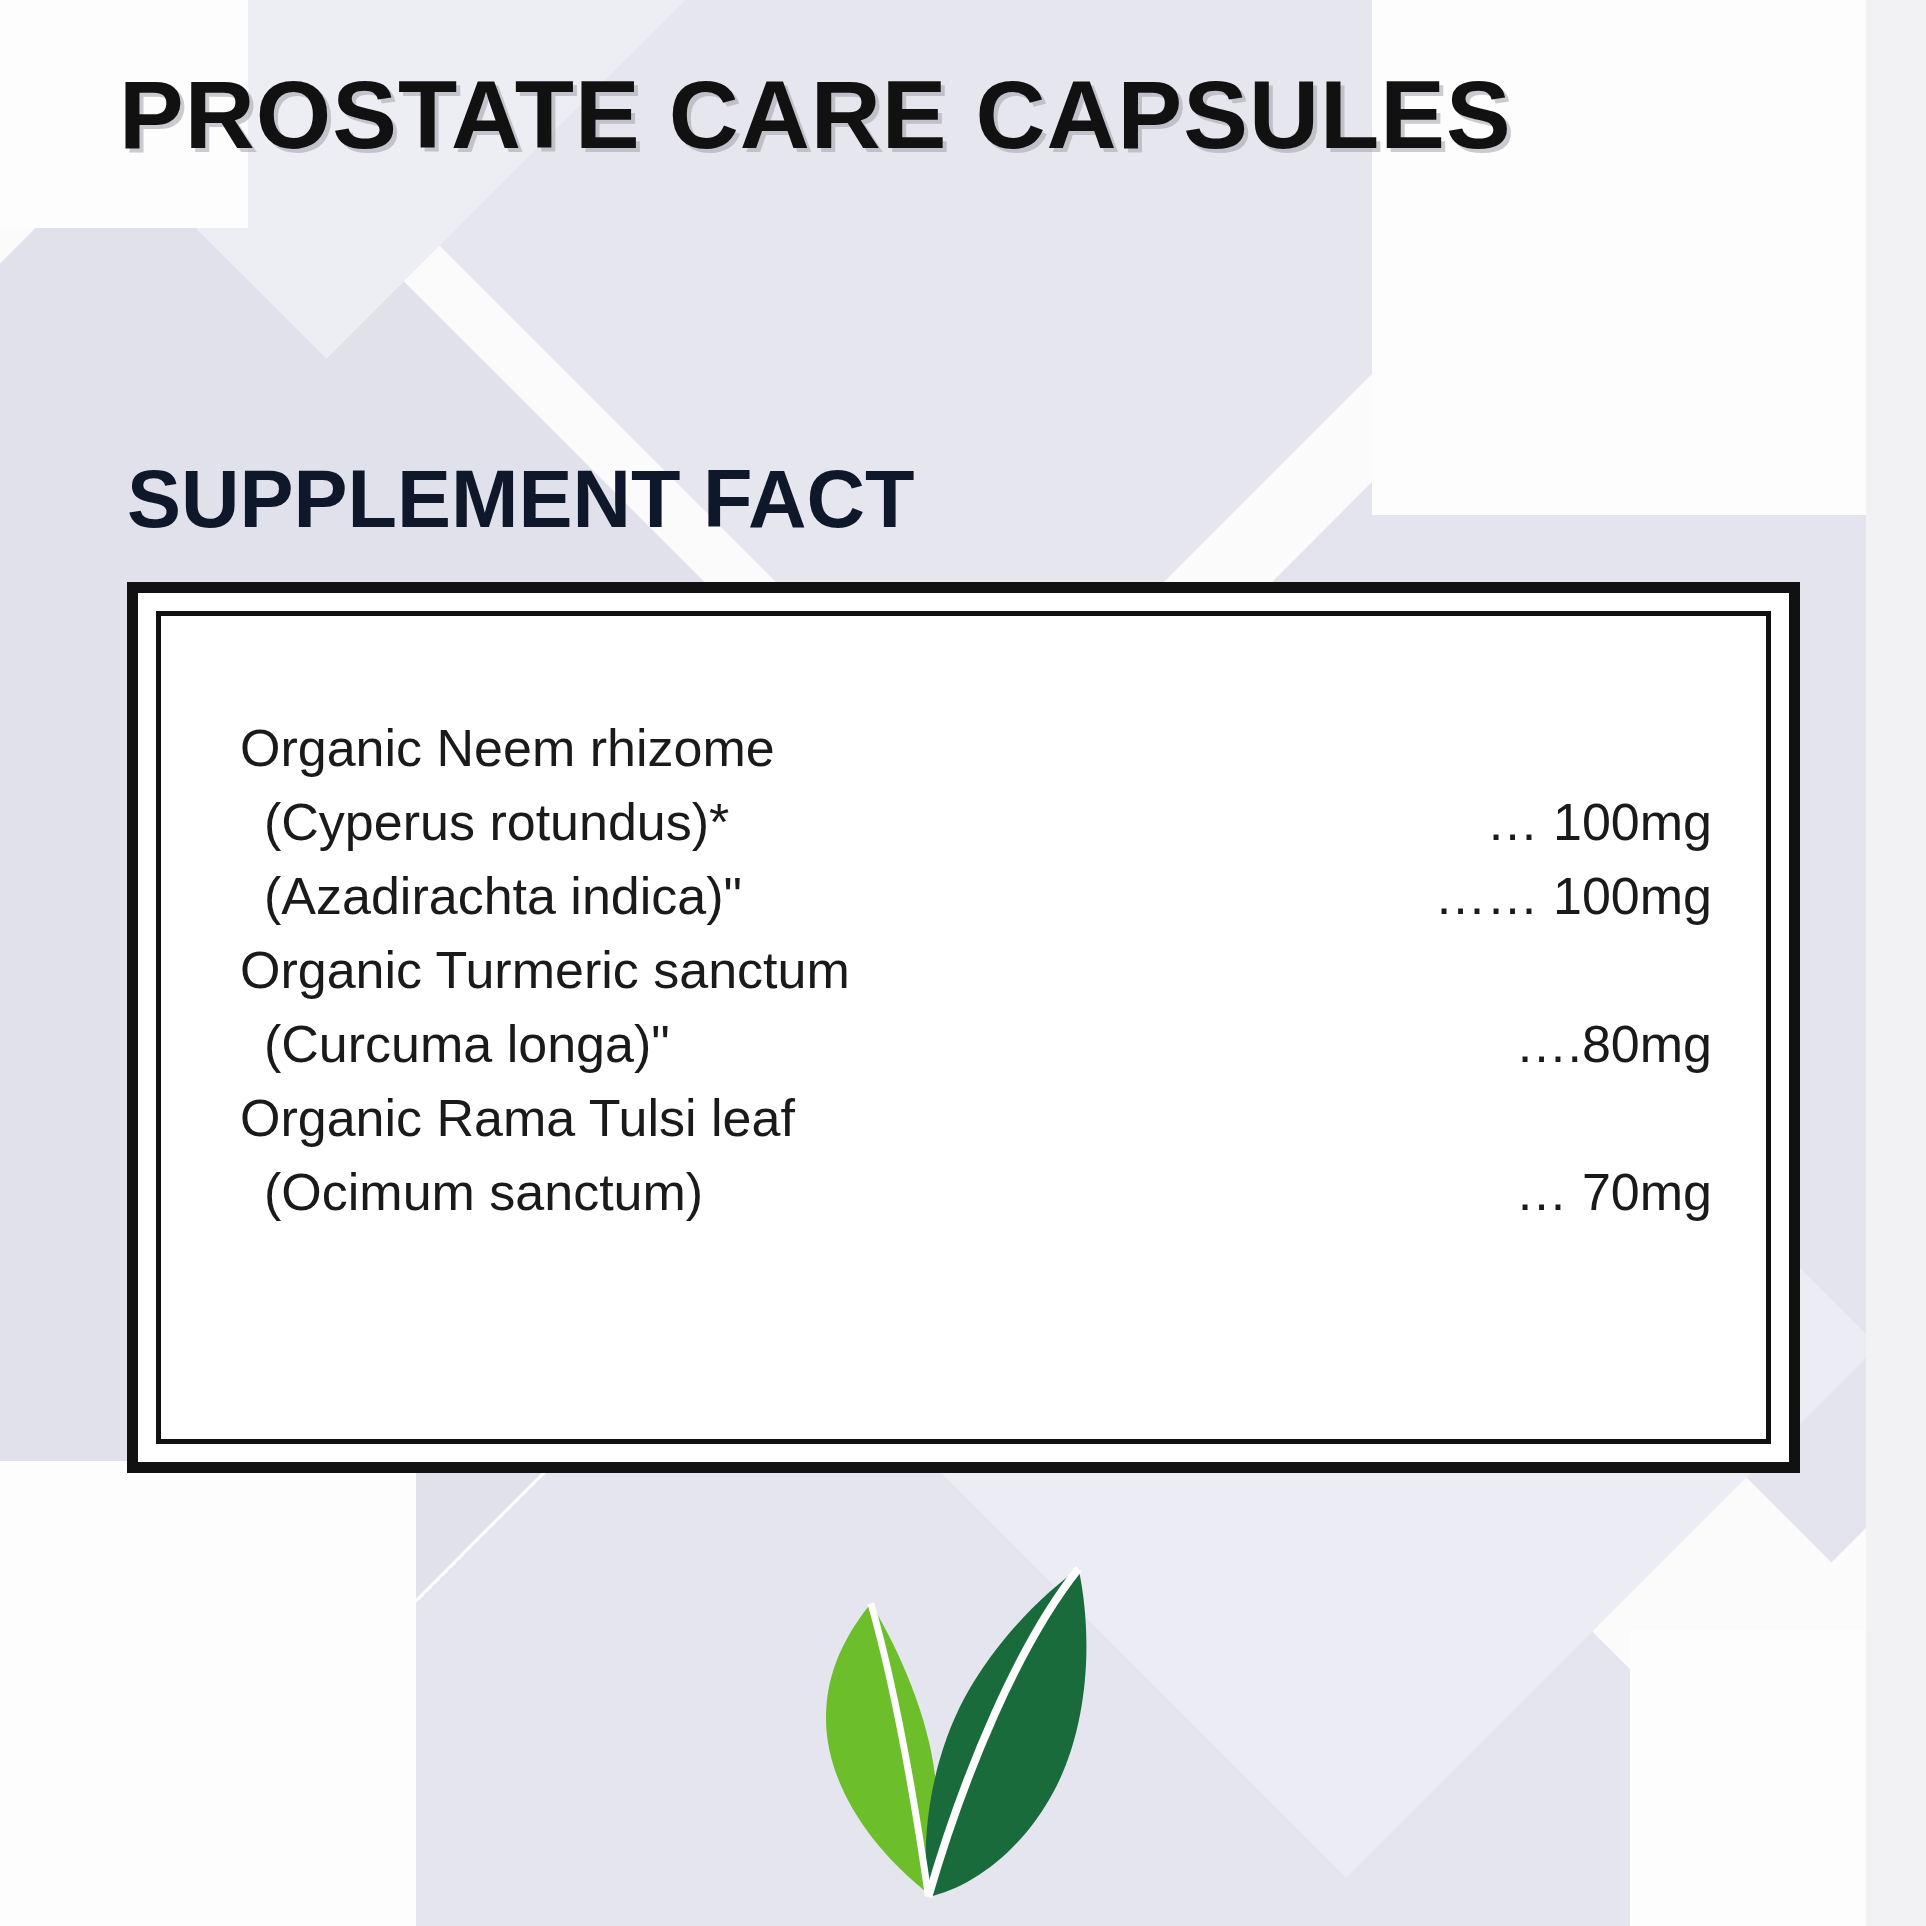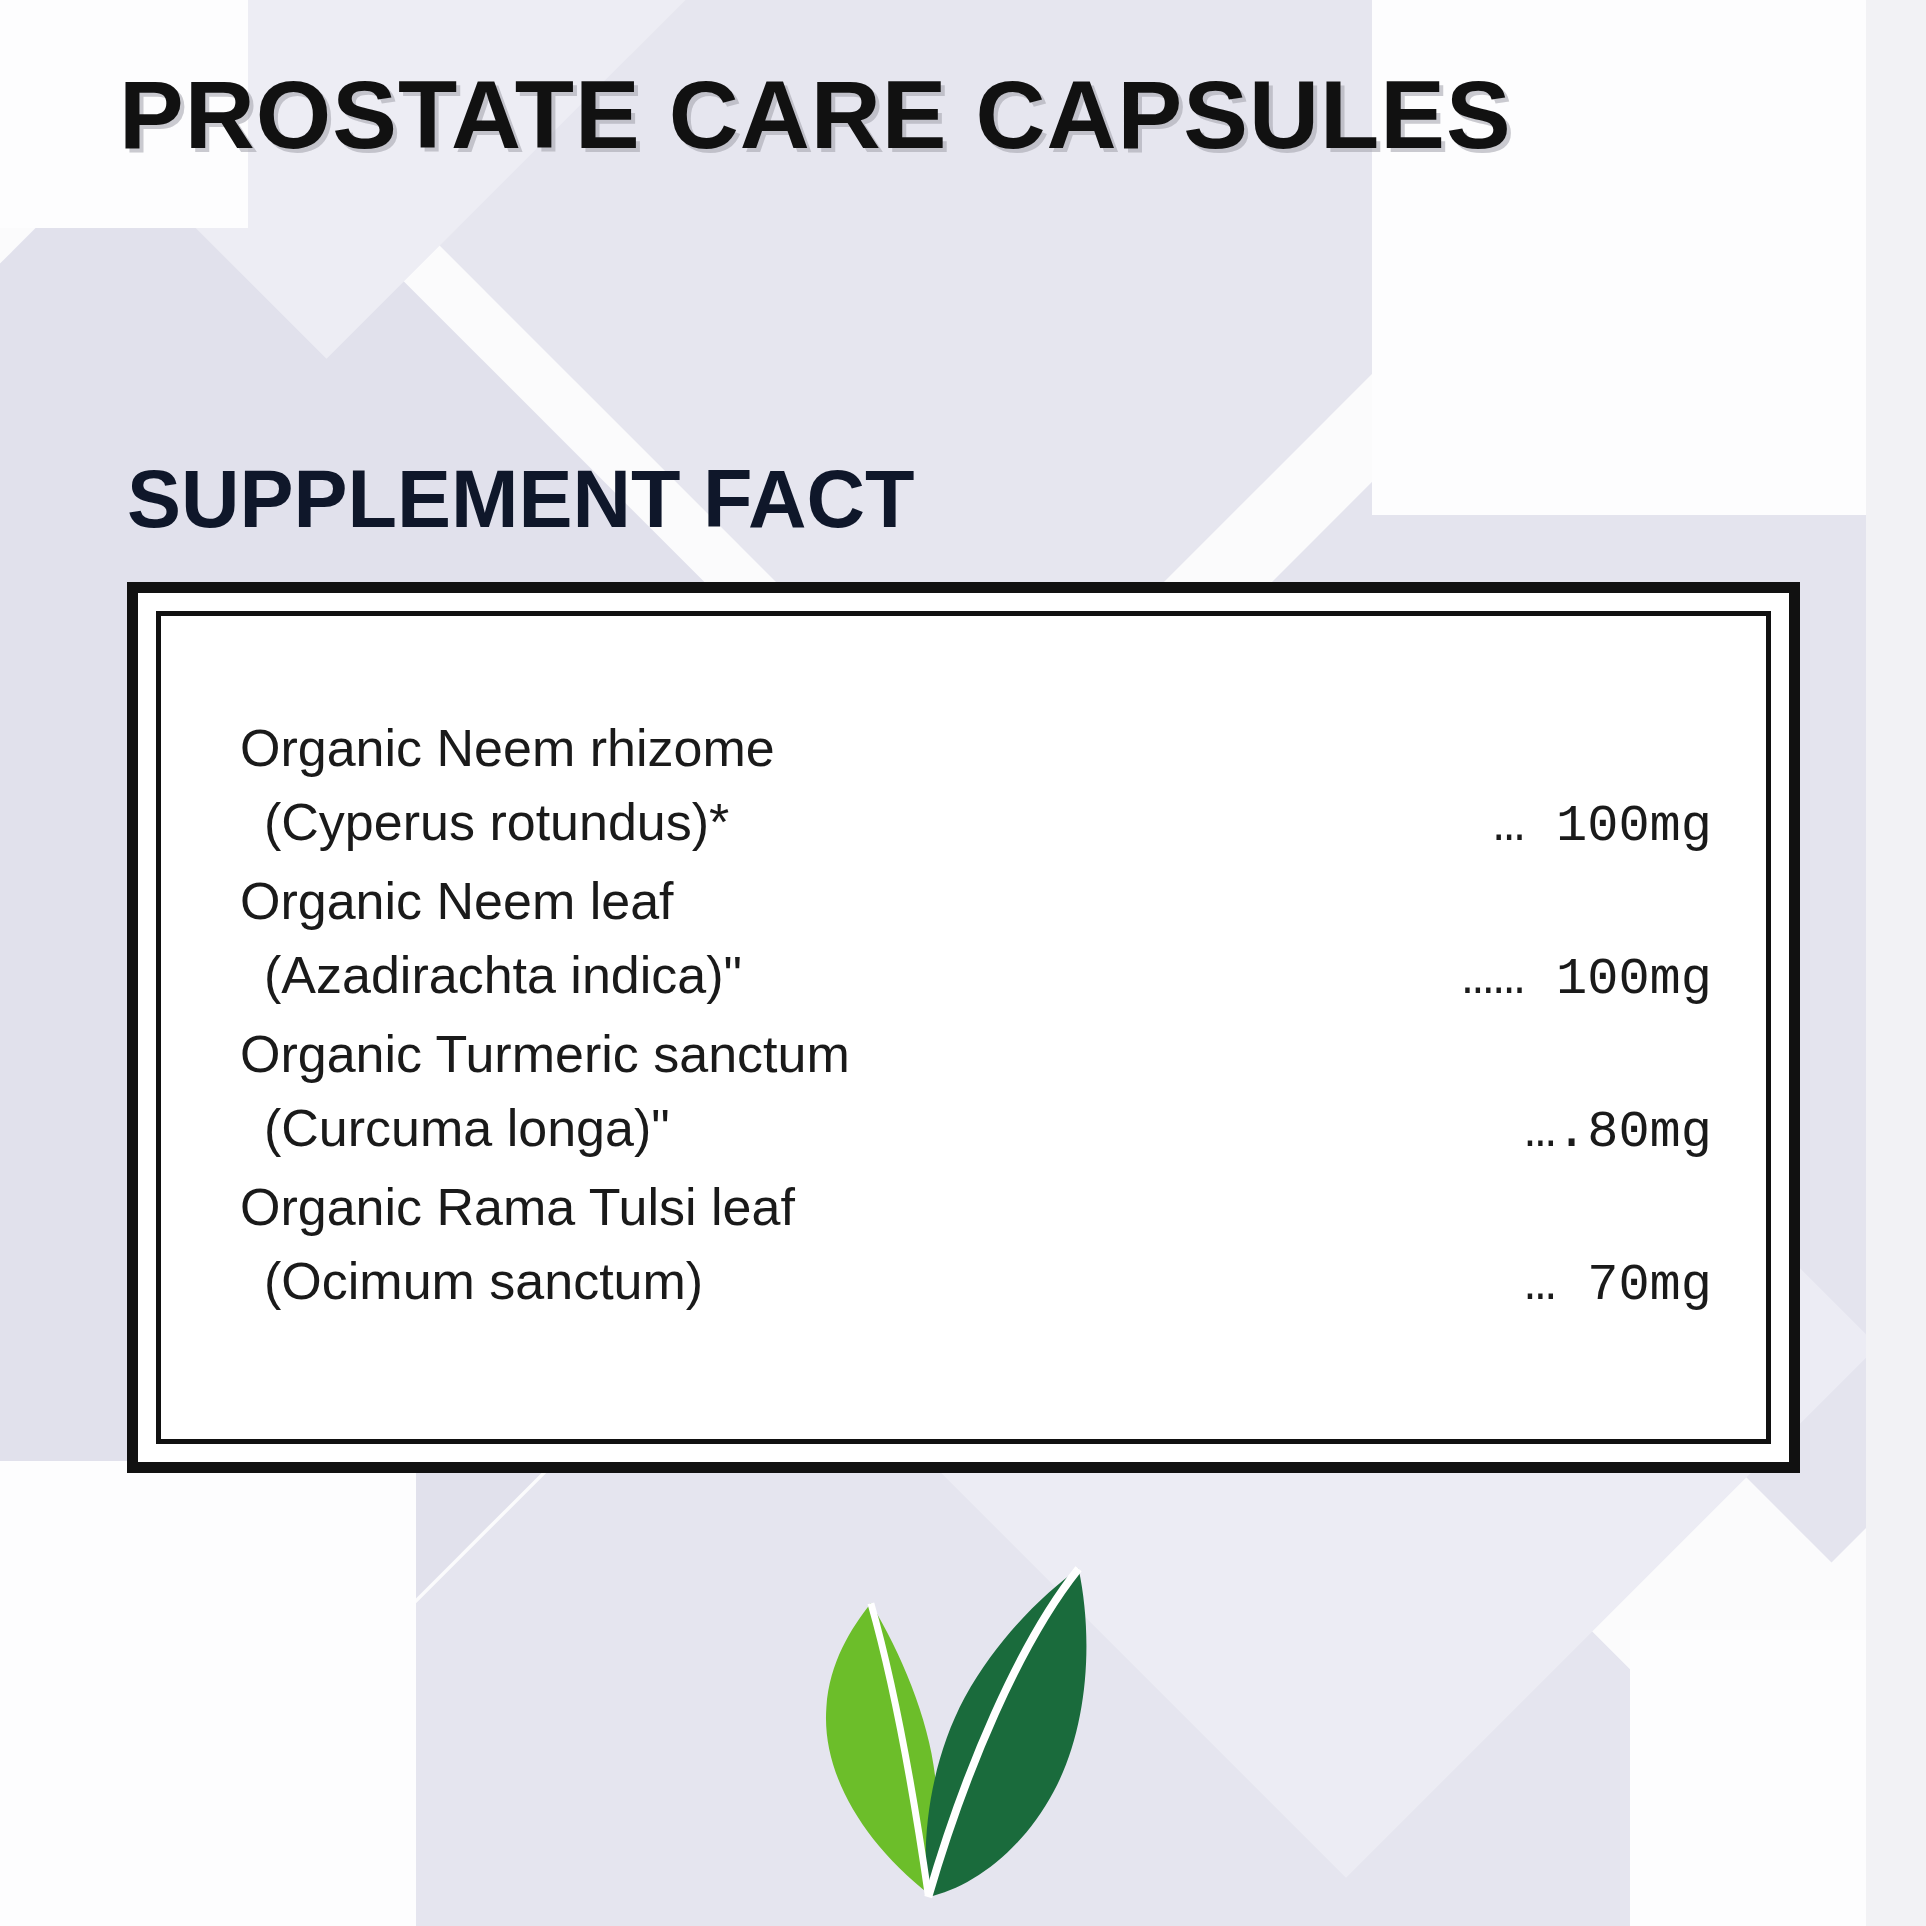--- a/index.html
+++ b/index.html
@@ -168,21 +168,20 @@
     justify-content: space-between;
     font-size: 52px;
     color: #1a1a1a;
     line-height: 74px;
     font-weight: normal;
     margin-left: 24px;
   }
   .ing-amount {
     white-space: pre;
     padding-right: 6px;
-    font-family: Liberation Mono, monospace;
   }
 
   
   .logo {
     position: absolute;
     left: 752px;
     top: 1544px;
     width: 396px;
     height: 356px;
   }
@@ -215,21 +214,20 @@
 
         <div class="ing-row">
           <div class="ing-line1">Organic Neem rhizome</div>
           <div class="ing-line2">
             <span>(Cyperus rotundus)*</span>
             <span class="ing-amount">… 100mg</span>
           </div>
         </div>
 
         <div class="ing-row">
-          <div class="ing-line1">Organic Neem leaf</div>
           <div class="ing-line2">
             <span>(Azadirachta indica)"</span>
             <span class="ing-amount">…… 100mg</span>
           </div>
         </div>
 
         <div class="ing-row">
           <div class="ing-line1">Organic Turmeric sanctum</div>
           <div class="ing-line2">
             <span>(Curcuma longa)"</span>

